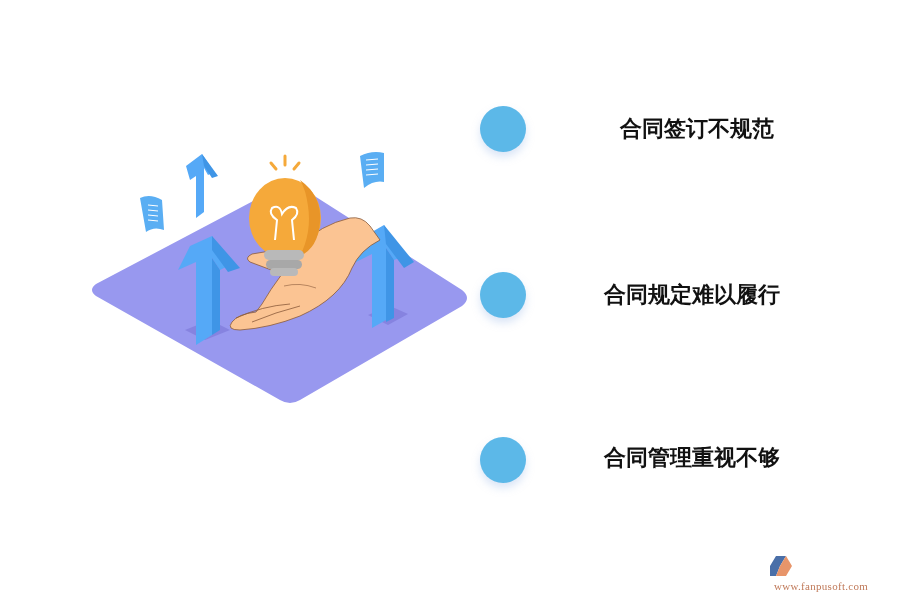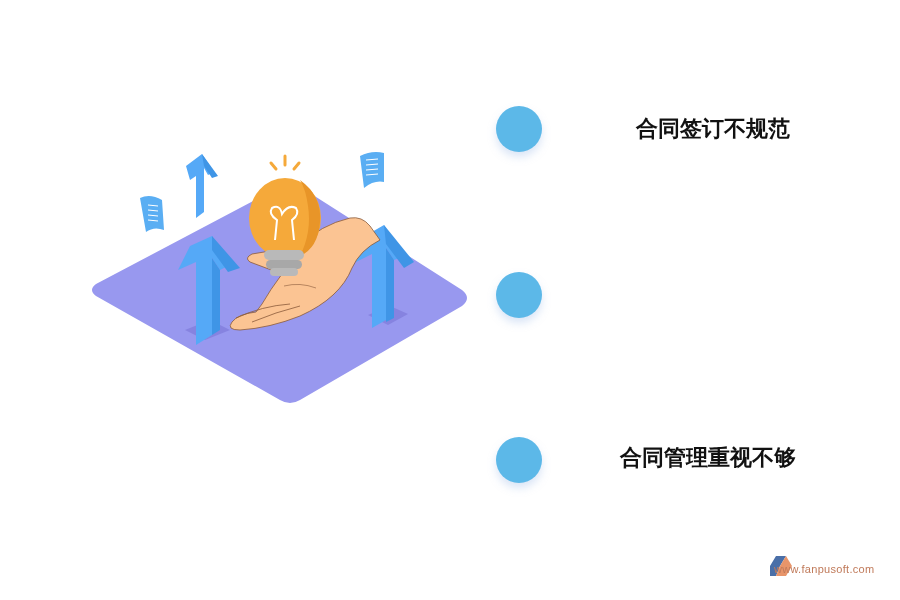--- a/index.html
+++ b/index.html
@@ -1,28 +1,28 @@
 <!DOCTYPE html>
 <html><head>
 <meta charset="utf-8">
 <style>
   html, body { margin: 0; padding: 0; background: #ffffff; }
   body { width: 900px; height: 600px; position: relative; overflow: hidden;
          font-family: "DejaVu Sans", "Liberation Sans", sans-serif; }
   .illustration { position: absolute; left: 0; top: 0; width: 900px; height: 600px; }
-  .item { position: absolute; left: 494px; width: 400px; height: 50px; }
+  .item { position: absolute; left: 478px; width: 400px; height: 50px; }
   .dot { position: absolute; left: 2px; top: 2px; width: 46px; height: 46px; border-radius: 50%;
          box-shadow: 0 5px 8px rgba(150,180,230,0.35); }
   .item-label { position: absolute; top: 10px; font-size: 22px; font-weight: bold; color: #111111;
                 letter-spacing: 0px; white-space: nowrap; line-height: 30px; }
   .logo { position: absolute; left: 768px; top: 552px; width: 128px; height: 44px; }
   .logo-name { position: absolute; left: 28px; top: 0px; font-size: 22px; color: #4a6fa8;
                font-family: "DejaVu Sans", sans-serif; letter-spacing: 1px; white-space: nowrap; }
-  .logo-url { position: absolute; left: 6px; top: 11px; font-size: 11px; color: #c07a5a;
-              font-family: Liberation Sans, sans-serif; white-space: nowrap; letter-spacing: 0.3px; }
+  .logo-url { position: absolute; left: 6px; top: 28px; font-size: 11px; color: #c07a5a;
+              font-family: Liberation Serif, serif; white-space: nowrap; letter-spacing: 0.3px; }
   .logo-icon { position: absolute; left: 0; top: 2px; width: 26px; height: 24px; }
 </style>
 </head>
 <body>
 
 <svg class="illustration" viewBox="0 0 900 600" xmlns="http://www.w3.org/2000/svg">
 
   <path d="M96,296 Q88,290 96,284 L278,188 Q290,182 302,188 L462,290 Q472,298 462,306 L300,400 Q290,406 280,400 Z" fill="#9898ef"></path>
 
   <path d="M185,330 L205,340 L230,330 L210,320 Z" fill="#7a74d6" opacity="0.6"></path>
@@ -80,20 +80,21 @@
   </g>
 </svg>
 
 <div class="item" style="top:104px;">
   <div class="dot" style="background:#5cb8e8;"></div>
   <div class="item-label" style="left:142px;">合同签订不规范</div>
 </div>
 
 <div class="item" style="top:270px;">
   <div class="dot" style="background:#5cb8e8;"></div>
+  <div class="item-label" style="left:126px;">合同规定难以履行</div>
 </div>
 
 <div class="item" style="top:435px;">
   <div class="dot" style="background:#5cb8e8;"></div>
   <div class="item-label" style="left:126px;font-family:Liberation Mono, monospace;">合同管理重视不够</div>
 </div>
 
 <div class="logo">
   <svg class="logo-icon" viewBox="0 0 26 24">
     <path d="M2,12 L8,2 L18,2 L12,12 L8,22 L2,22 Z" fill="#4a6fa8"></path>

